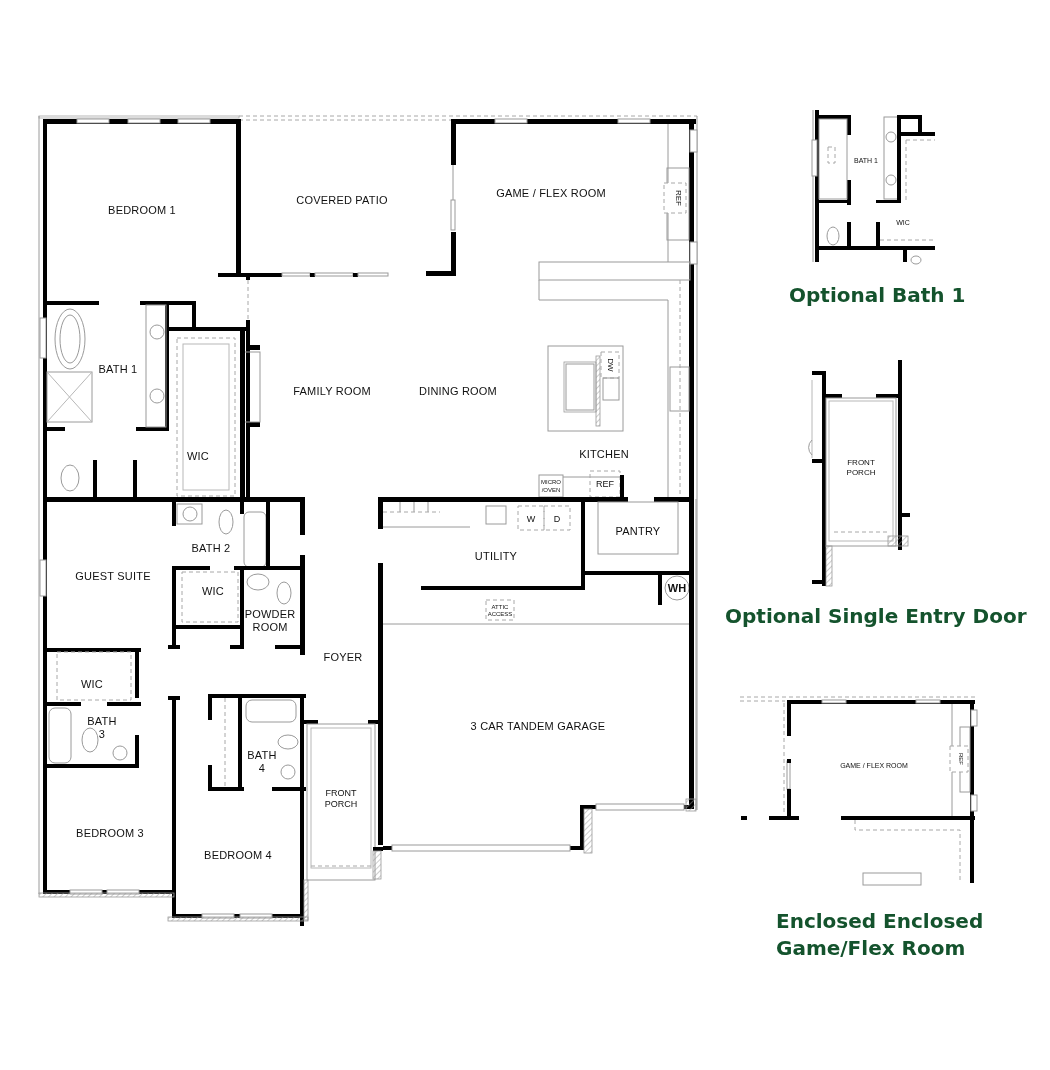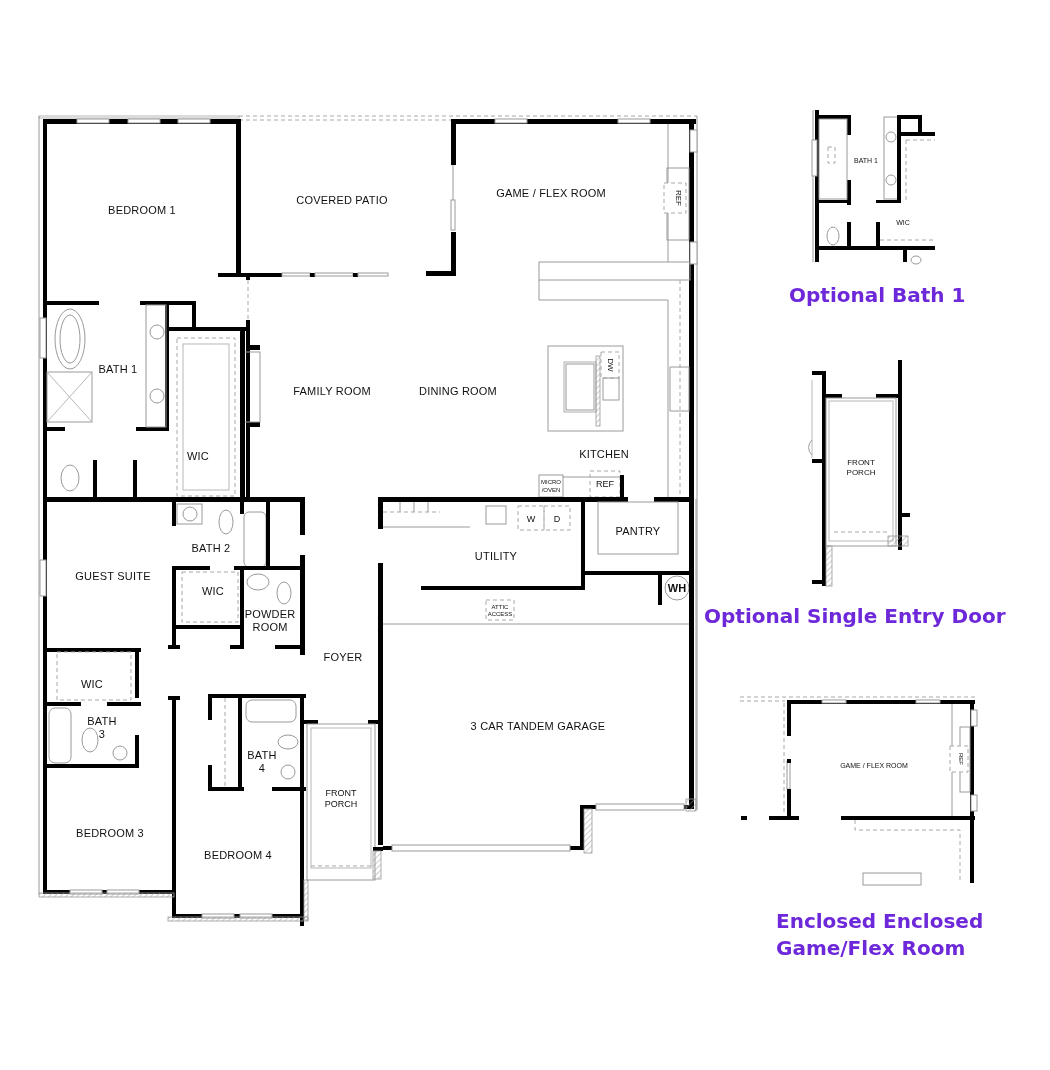--- a/index.html
+++ b/index.html
@@ -7,21 +7,21 @@
   svg { position:absolute; left:0; top:0; }
   .wall { fill:#000; }
   .thin { fill:none; stroke:#9a9a9a; stroke-width:1; }
   .thin2 { fill:none; stroke:#b8b8b8; stroke-width:1; }
   .dash { fill:none; stroke:#a8a8a8; stroke-width:1; stroke-dasharray:4 3; }
   .win { fill:#fff; stroke:#9a9a9a; stroke-width:1; }
   .hatch { fill:url(#hatch); stroke:#9a9a9a; stroke-width:0.8; }
   .room-label { font-family:"Liberation Sans", sans-serif; font-size:11px; fill:#111; text-anchor:middle; letter-spacing:0.2px; }
   .small-label { font-family:"Liberation Sans", sans-serif; font-size:9px; fill:#111; text-anchor:middle; }
   .tiny-label { font-family:"Liberation Sans", sans-serif; font-size:6px; fill:#111; text-anchor:middle; }
-  .opt-label { position:absolute; font-family:"DejaVu Sans", sans-serif; font-weight:bold; color:#6d28d9; font-size:20px; line-height:27px; }
+  .opt-label { position:absolute; font-family:"DejaVu Sans", sans-serif; font-weight:bold; color:#14532d; font-size:20px; line-height:27px; }
 </style>
 </head>
 <body>
 
 <svg width="1050" height="1070" viewBox="0 0 1050 1070">
   <defs>
     <pattern id="hatch" width="4" height="4" patternUnits="userSpaceOnUse" patternTransform="rotate(45)">
       <line x1="0" y1="0" x2="0" y2="4" stroke="#9a9a9a" stroke-width="1"></line>
     </pattern>
   </defs>
@@ -324,15 +324,15 @@
     <rect x="960" y="727" width="10" height="65" class="thin"></rect>
     <rect x="950" y="746" width="18" height="26" class="dash" style="fill:#fff"></rect>
     <text class="tiny-label" style="font-size:6px" transform="translate(959,759) rotate(90)">REF</text>
     <polyline points="855,820 855,830 960,830 960,883" class="dash"></polyline>
     <rect x="863" y="873" width="58" height="12" class="thin"></rect>
     <text class="tiny-label" style="font-size:7px" x="874" y="768">GAME / FLEX ROOM</text>
   </g>
 </svg>
 
 <div class="opt-label" style="left:789px; top:282px;">Optional Bath 1</div>
-<div class="opt-label" style="left:704px; top:603px;">Optional Single Entry Door</div>
+<div class="opt-label" style="left:725px; top:603px;">Optional Single Entry Door</div>
 <div class="opt-label" style="left:776px; top:908px;">Enclosed Enclosed</div>
 <div class="opt-label" style="left:776px; top:935px;">Game/Flex Room</div>
 
 </body></html>

